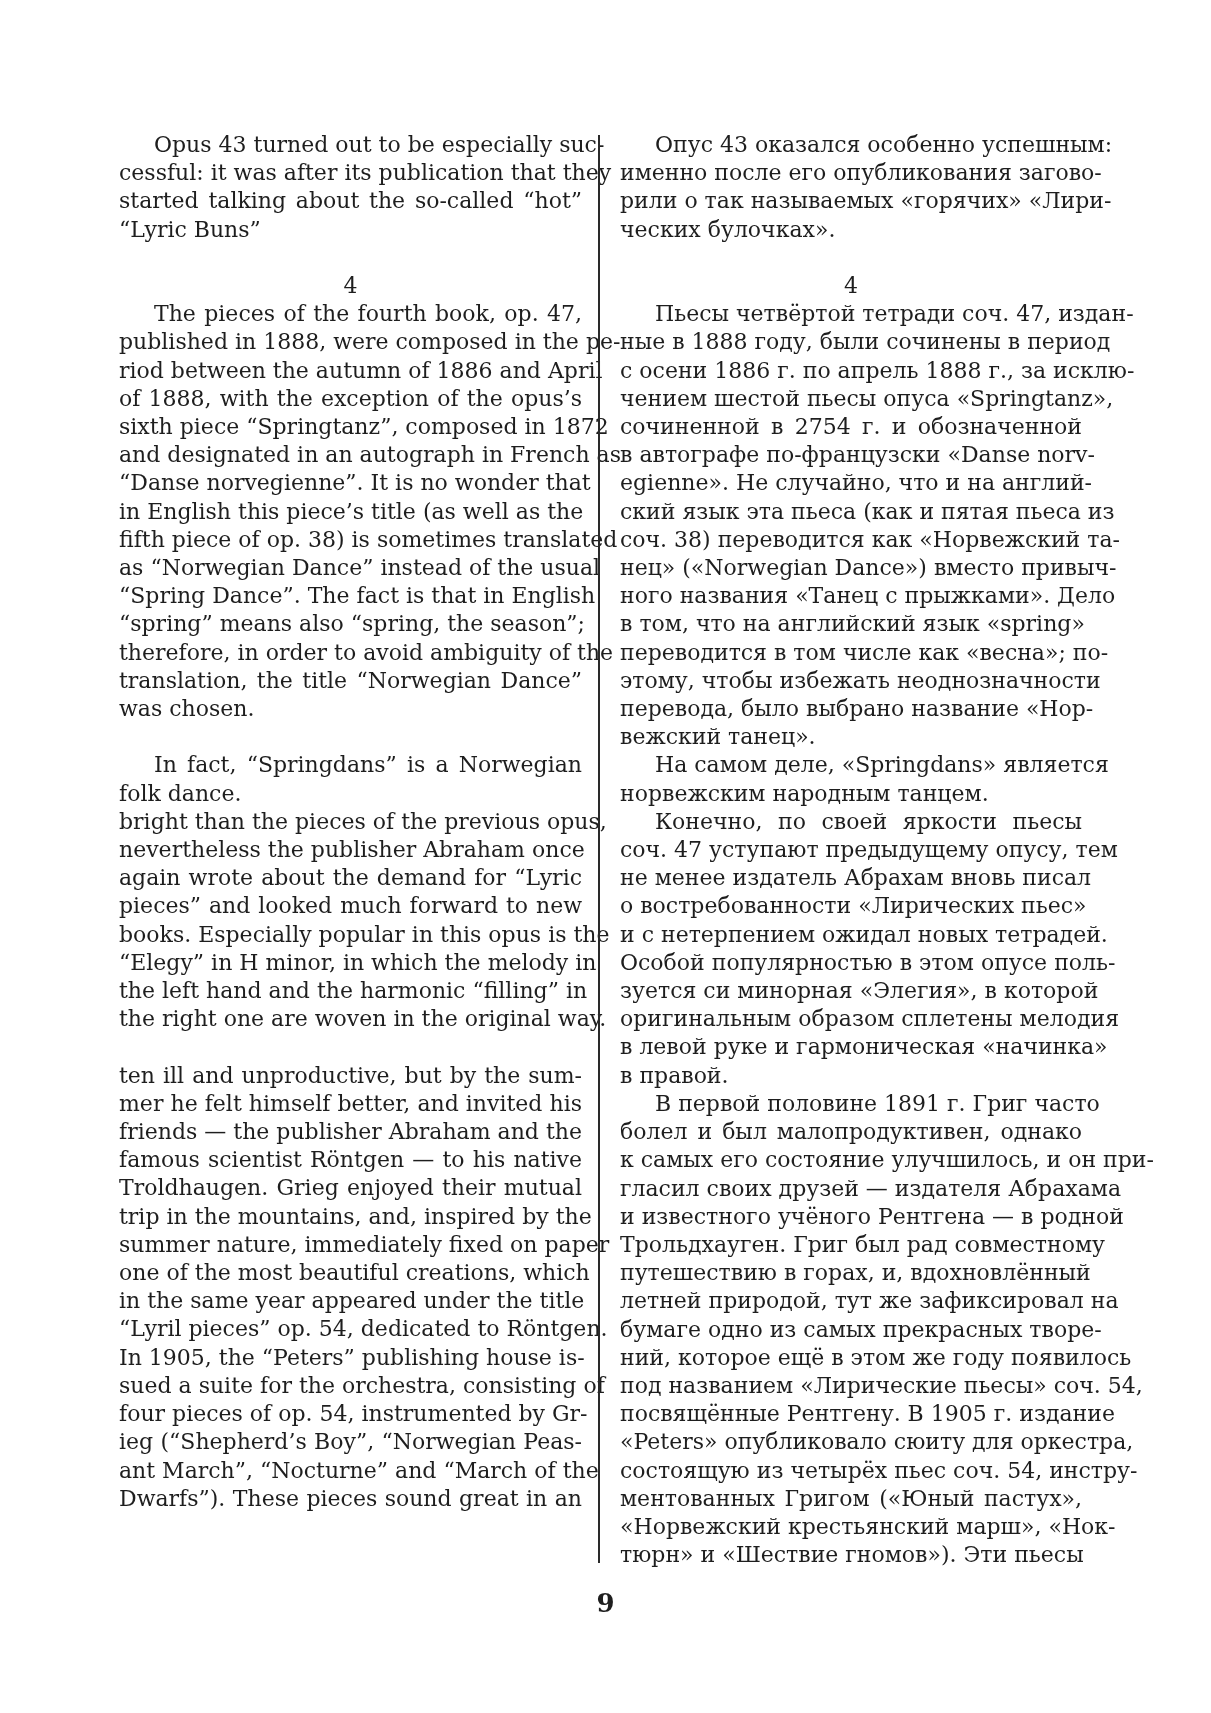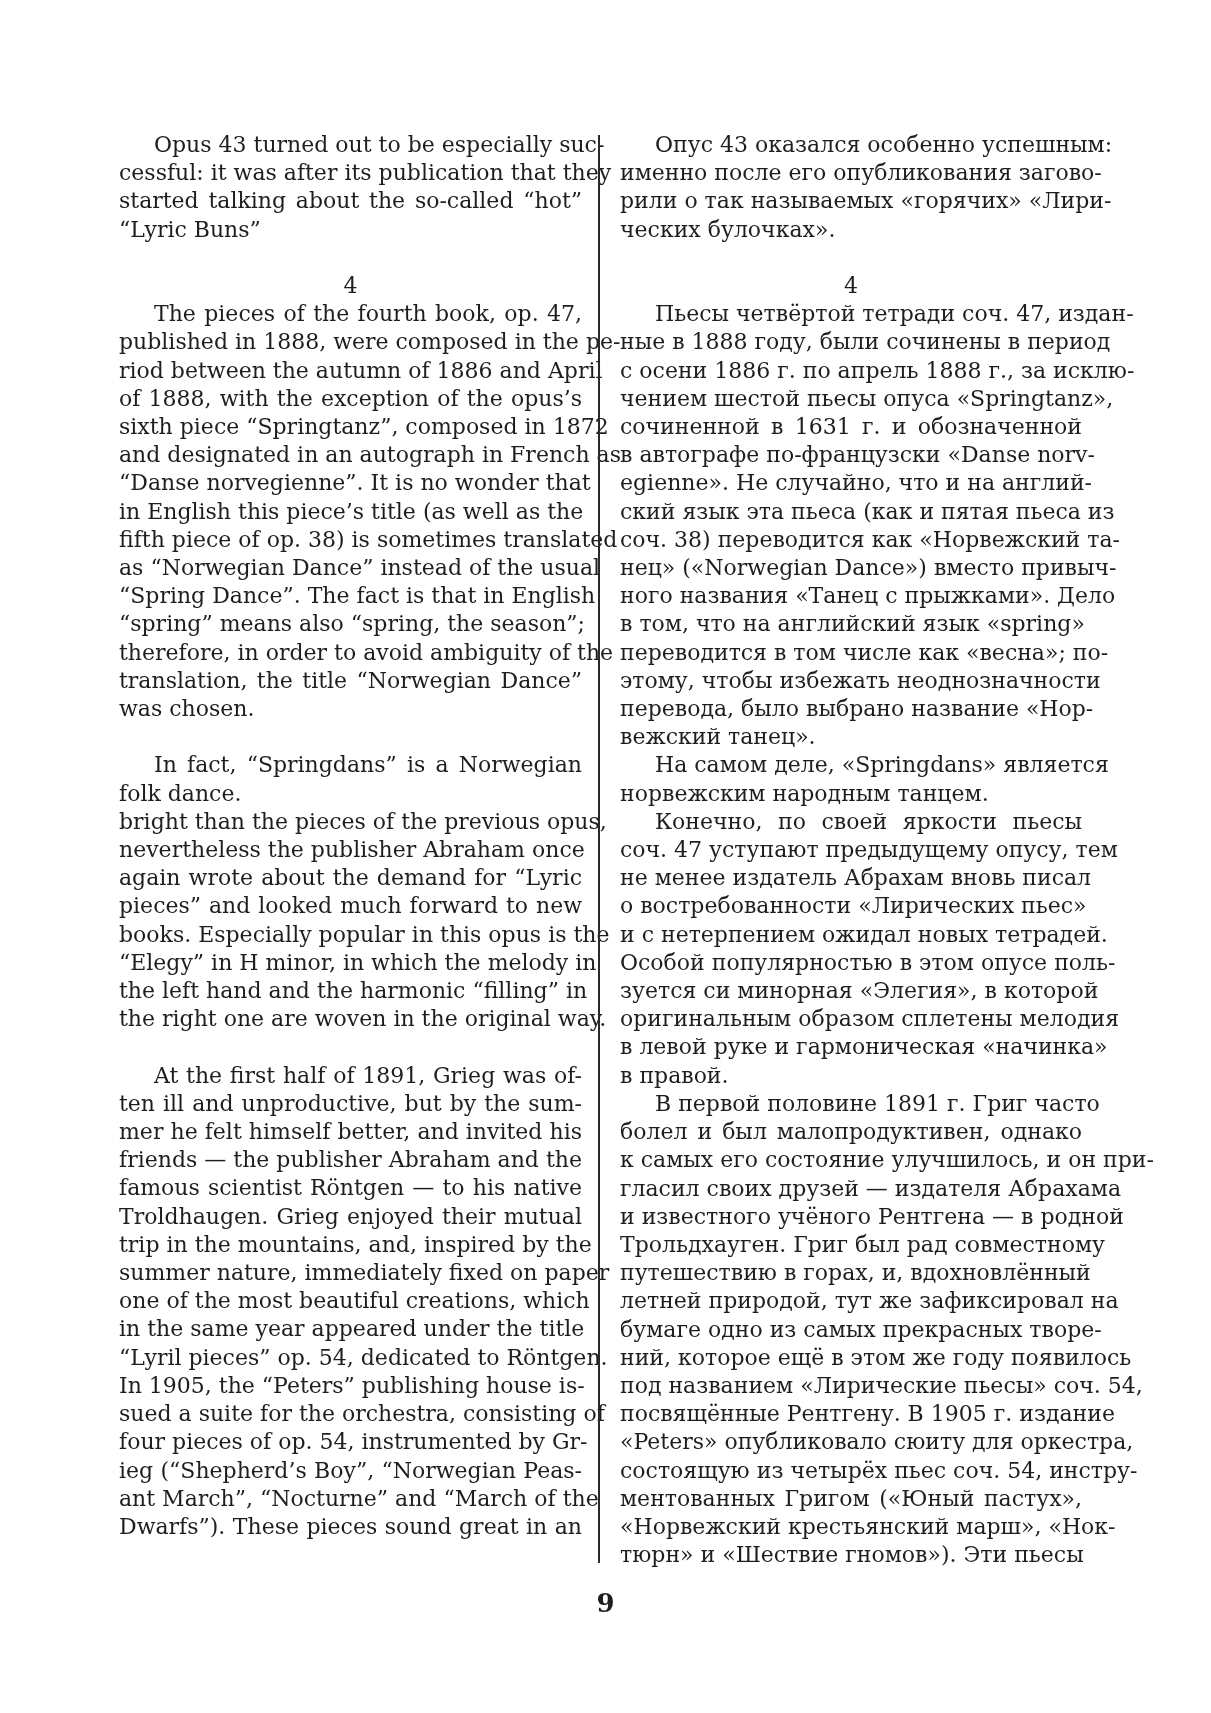--- a/index.html
+++ b/index.html
@@ -71,21 +71,20 @@
         <span class="line">nevertheless the publisher Abraham once</span>
         <span class="line">again wrote about the demand for “Lyric</span>
         <span class="line">pieces” and looked much forward to new</span>
         <span class="line">books. Especially popular in this opus is the</span>
         <span class="line">“Elegy” in H minor, in which the melody in</span>
         <span class="line">the left hand and the harmonic “filling” in</span>
         <span class="line last">the right one are woven in the original way.</span>
       </div>
       <span class="gap"></span>
       <div>
-        <span class="line indent">At the first half of 1891, Grieg was of-</span>
         <span class="line">ten ill and unproductive, but by the sum-</span>
         <span class="line">mer he felt himself better, and invited his</span>
         <span class="line">friends — the publisher Abraham and the</span>
         <span class="line">famous scientist Röntgen — to his native</span>
         <span class="line">Troldhaugen. Grieg enjoyed their mutual</span>
         <span class="line">trip in the mountains, and, inspired by the</span>
         <span class="line">summer nature, immediately fixed on paper</span>
         <span class="line">one of the most beautiful creations, which</span>
         <span class="line">in the same year appeared under the title</span>
         <span class="line">“Lyril pieces” op. 54, dedicated to Röntgen.</span>
@@ -105,21 +104,21 @@
         <span class="line">рили о так называемых «горячих» «Лири-</span>
         <span class="line last">ческих булочках».</span>
       </div>
       <span class="gap"></span>
       <span class="line center">4</span>
       <div>
         <span class="line indent">Пьесы четвёртой тетради соч. 47, издан-</span>
         <span class="line">ные в 1888 году, были сочинены в период</span>
         <span class="line">с осени 1886 г. по апрель 1888 г., за исклю-</span>
         <span class="line">чением шестой пьесы опуса «Springtanz»,</span>
-        <span class="line">сочиненной в 1631 г. и обозначенной</span>
+        <span class="line">сочиненной в 2754 г. и обозначенной</span>
         <span class="line">в автографе по-французски «Danse norv-</span>
         <span class="line">egienne». Не случайно, что и на англий-</span>
         <span class="line">ский язык эта пьеса (как и пятая пьеса из</span>
         <span class="line">соч. 38) переводится как «Норвежский та-</span>
         <span class="line">нец» («Norwegian Dance») вместо привыч-</span>
         <span class="line">ного названия «Танец с прыжками». Дело</span>
         <span class="line">в том, что на английский язык «spring»</span>
         <span class="line">переводится в том числе как «весна»; по-</span>
         <span class="line">этому, чтобы избежать неоднозначности</span>
         <span class="line">перевода, было выбрано название «Нор-</span>

